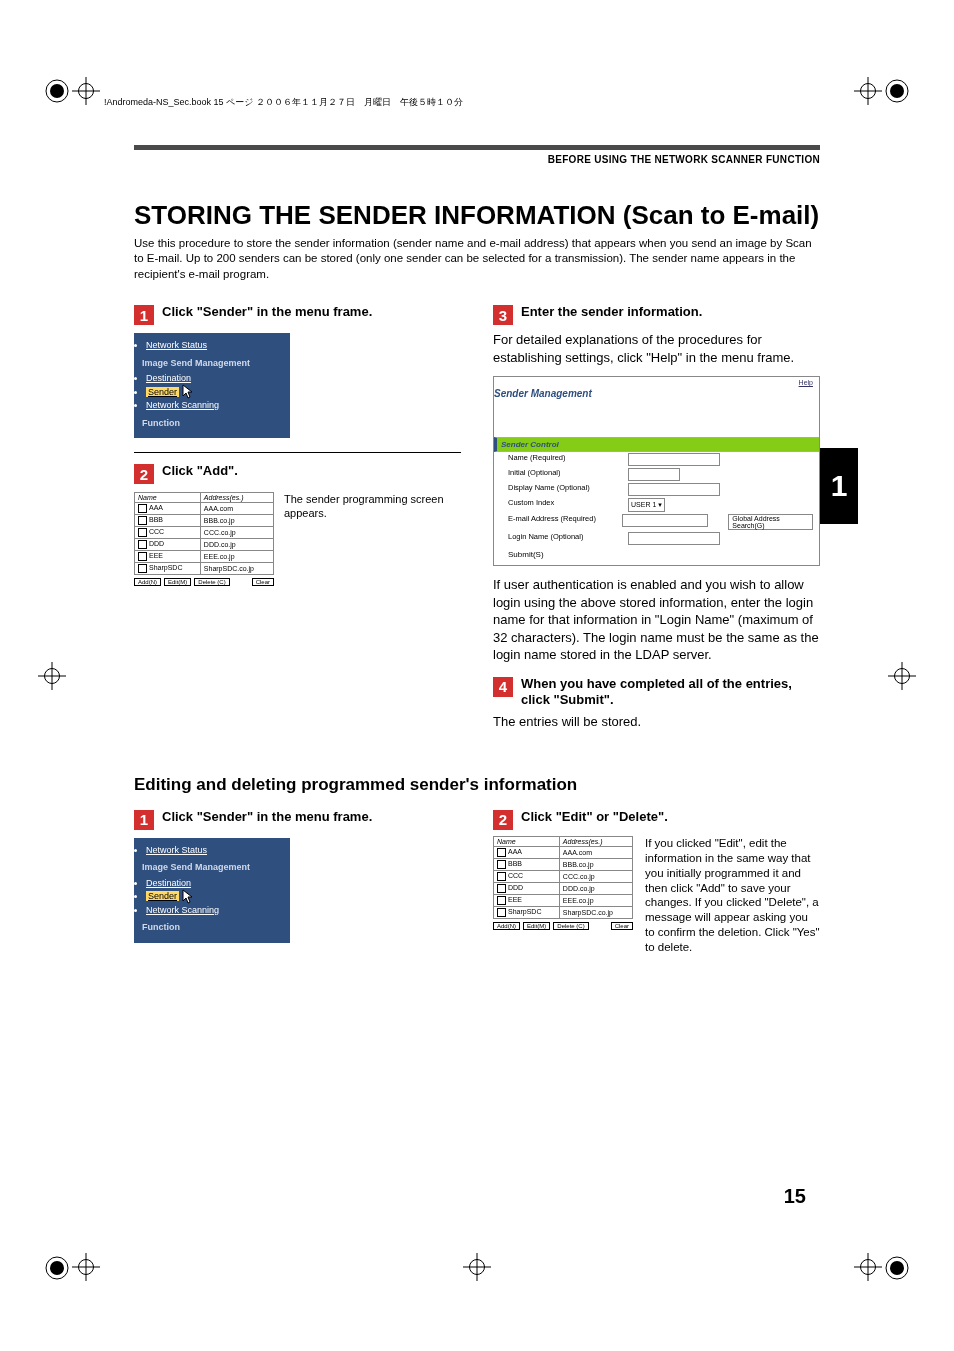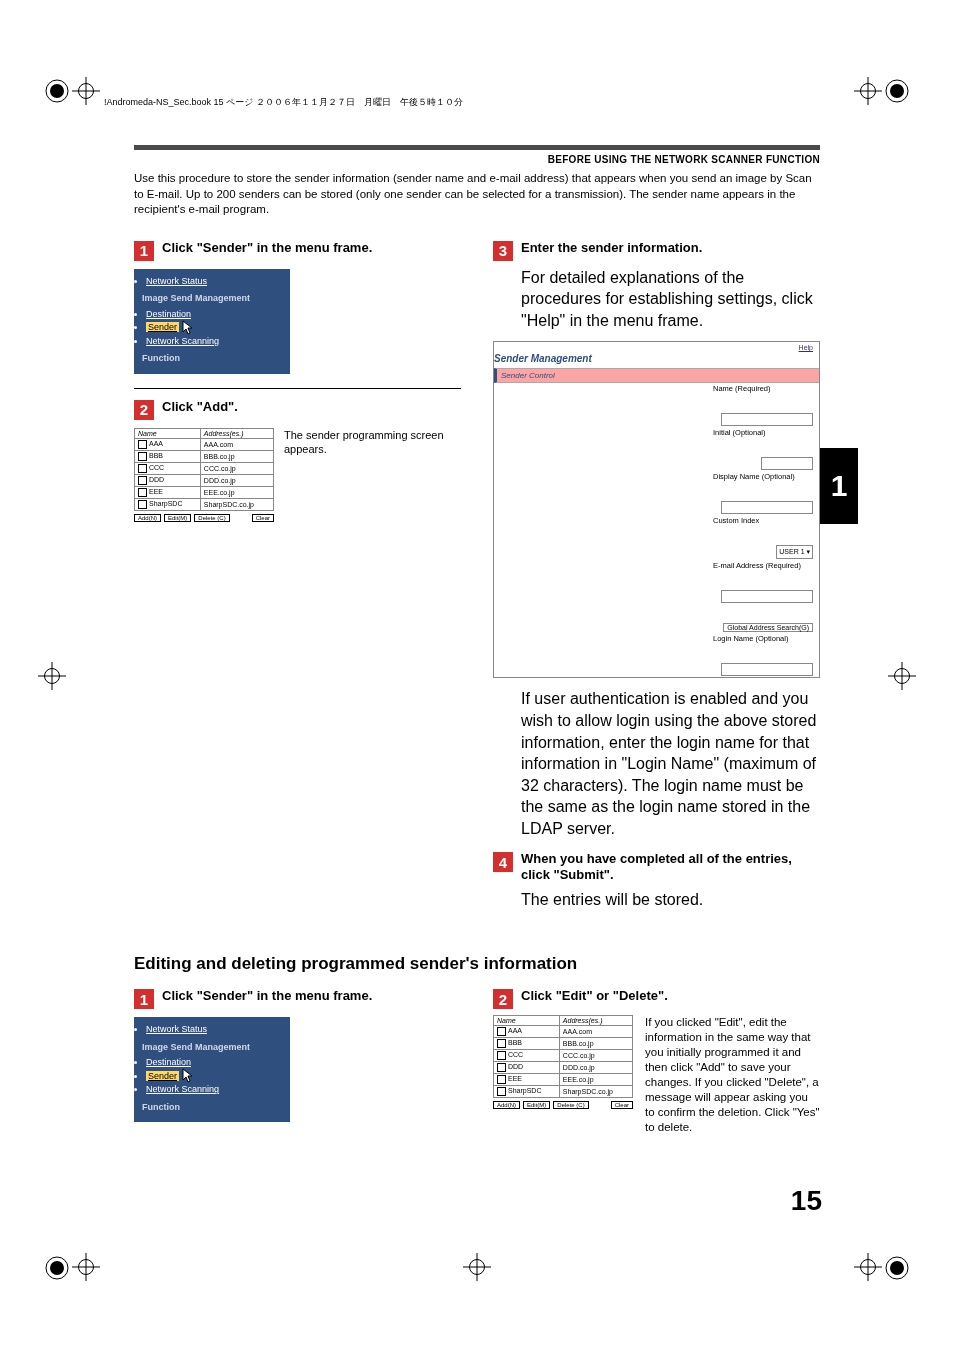--- a/index.html
+++ b/index.html
@@ -107,23 +107,22 @@
     justify-content: center;
     flex: 0 0 20px;
     margin-top: 1px;
   }
   .step-title {
     font-size: 13px;
     font-weight: bold;
     line-height: 1.2;
   }
   .step-desc {
-    font-size: 16px;
+    font-size: 13px;
     line-height: 1.35;
-    margin-left: 28px;
     margin-top: 2px;
   }
   .rule { height:1px; background:#000; width:100%; margin: 14px 0 10px; }
 
   
   .menu-shot {
     background:#2f4f7f;
     color:#fff;
     font-size:9px;
     width:140px;
@@ -177,30 +176,31 @@
   
   .sm-shot {
     border:1px solid #888;
     background:#fff;
     font-size:8px;
     margin-top: 10px;
   }
   .sm-shot .help { text-align:right; padding:2px 6px 0; color:#336; text-decoration:underline; font-size:7px;}
   .sm-shot .ttl { font-style:italic; font-weight:bold; padding:2px 0 4px; color:#2f4f7f; font-size:10px;}
   .sm-shot .sec {
-    background:#fca5a5;
+    background:#84cc16;
     border-top:1px solid #aaa;
     border-bottom:1px solid #aaa;
     padding:2px 4px;
-    font-weight:normal;
+    font-weight:bold;
     font-style:italic;
     color:#2f4f7f;
     border-left:3px solid #2f4f7f;
-  }
-  .sm-row { display:flex; align-items:flex-end; padding:1px 6px 1px 14px; gap:20px;flex-direction:column; }
+    margin-top:34px;
+  }
+  .sm-row { display:flex; align-items:flex-start; padding:1px 6px 1px 14px; gap:20px; }
   .sm-row .lbl { width:100px; font-size:7.5px; }
   .sm-row .fld {
     height:11px; border:1px solid #888; background:#fff; width:90px;
   }
   .sm-row .sel {
     height:12px; border:1px solid #888; background:#fff; font-size:7px; padding:0 2px; display:inline-flex; align-items:center;
   }
   .sm-row .gbtn {
     border:1px solid #888; background:#fff; font-size:7px; padding:0 3px;
   }
@@ -221,23 +221,23 @@
     background:#000;
     color:#fff;
     font-size:30px;
     font-weight:bold;
     display:flex;
     align-items:center;
     justify-content:center;
   }
   .page-num {
     position:absolute;
-    right: 132px;
+    right: 148px;
     top: 1185px;
-    font-size: 28px;
+    font-size: 20px;
     font-weight:bold;
   }
 </style>
 </head>
 <body>
 
 <div class="regmark" style="left:44px; top:78px;">
   <svg viewBox="0 0 26 26">
       <circle cx="13" cy="13" r="11" fill="none" stroke="#000"></circle>
       <circle cx="13" cy="13" r="7" fill="#000"></circle>
@@ -283,20 +283,21 @@
 <div class="crosshair" style="left:50%; bottom:70px; transform:translateX(-50%);">
     <span class="circ"></span>
   </div>
 
 <div class="header-line">!Andromeda-NS_Sec.book  15 ページ  ２００６年１１月２７日　月曜日　午後５時１０分</div>
 
 <div class="page">
   <div class="thick-rule"></div>
   <div class="section-header">BEFORE USING THE NETWORK SCANNER FUNCTION</div>
 
+  <div class="title">STORING THE SENDER INFORMATION (Scan to E-mail)</div>
   <div class="intro">Use this procedure to store the sender information (sender name and e-mail address) that appears when you send an image by Scan to E-mail. Up to 200 senders can be stored (only one sender can be selected for a transmission). The sender name appears in the recipient's e-mail program.</div>
 
   <div class="columns">
     <div class="col">
 
       <div class="step-head">
         <span class="step-num">1</span>
         <span class="step-title">Click "Sender" in the menu frame.</span>
       </div>
       <div class="menu-shot">
@@ -399,20 +400,21 @@
           </div>
         <div class="sm-row">
             <span class="lbl">E-mail Address (Required)</span>
             <span class="fld"></span>
             <span class="gbtn">Global Address Search(G)</span>
           </div>
         <div class="sm-row">
             <span class="lbl">Login Name (Optional)</span>
             <span class="fld"></span>
           </div>
+        <div class="sm-submit"><span class="gbtn">Submit(S)</span></div>
       </div>
 
       <div class="step-desc" style="margin-top:10px;">If user authentication is enabled and you wish to allow login using the above stored information, enter the login name for that information in "Login Name" (maximum of 32 characters). The login name must be the same as the login name stored in the LDAP server.</div>
 
       <div class="step-head" style="margin-top:12px;">
         <span class="step-num">4</span>
         <span class="step-title">When you have completed all of the entries, click "Submit".</span>
       </div>
       <div class="step-desc">The entries will be stored.</div>
     </div>

